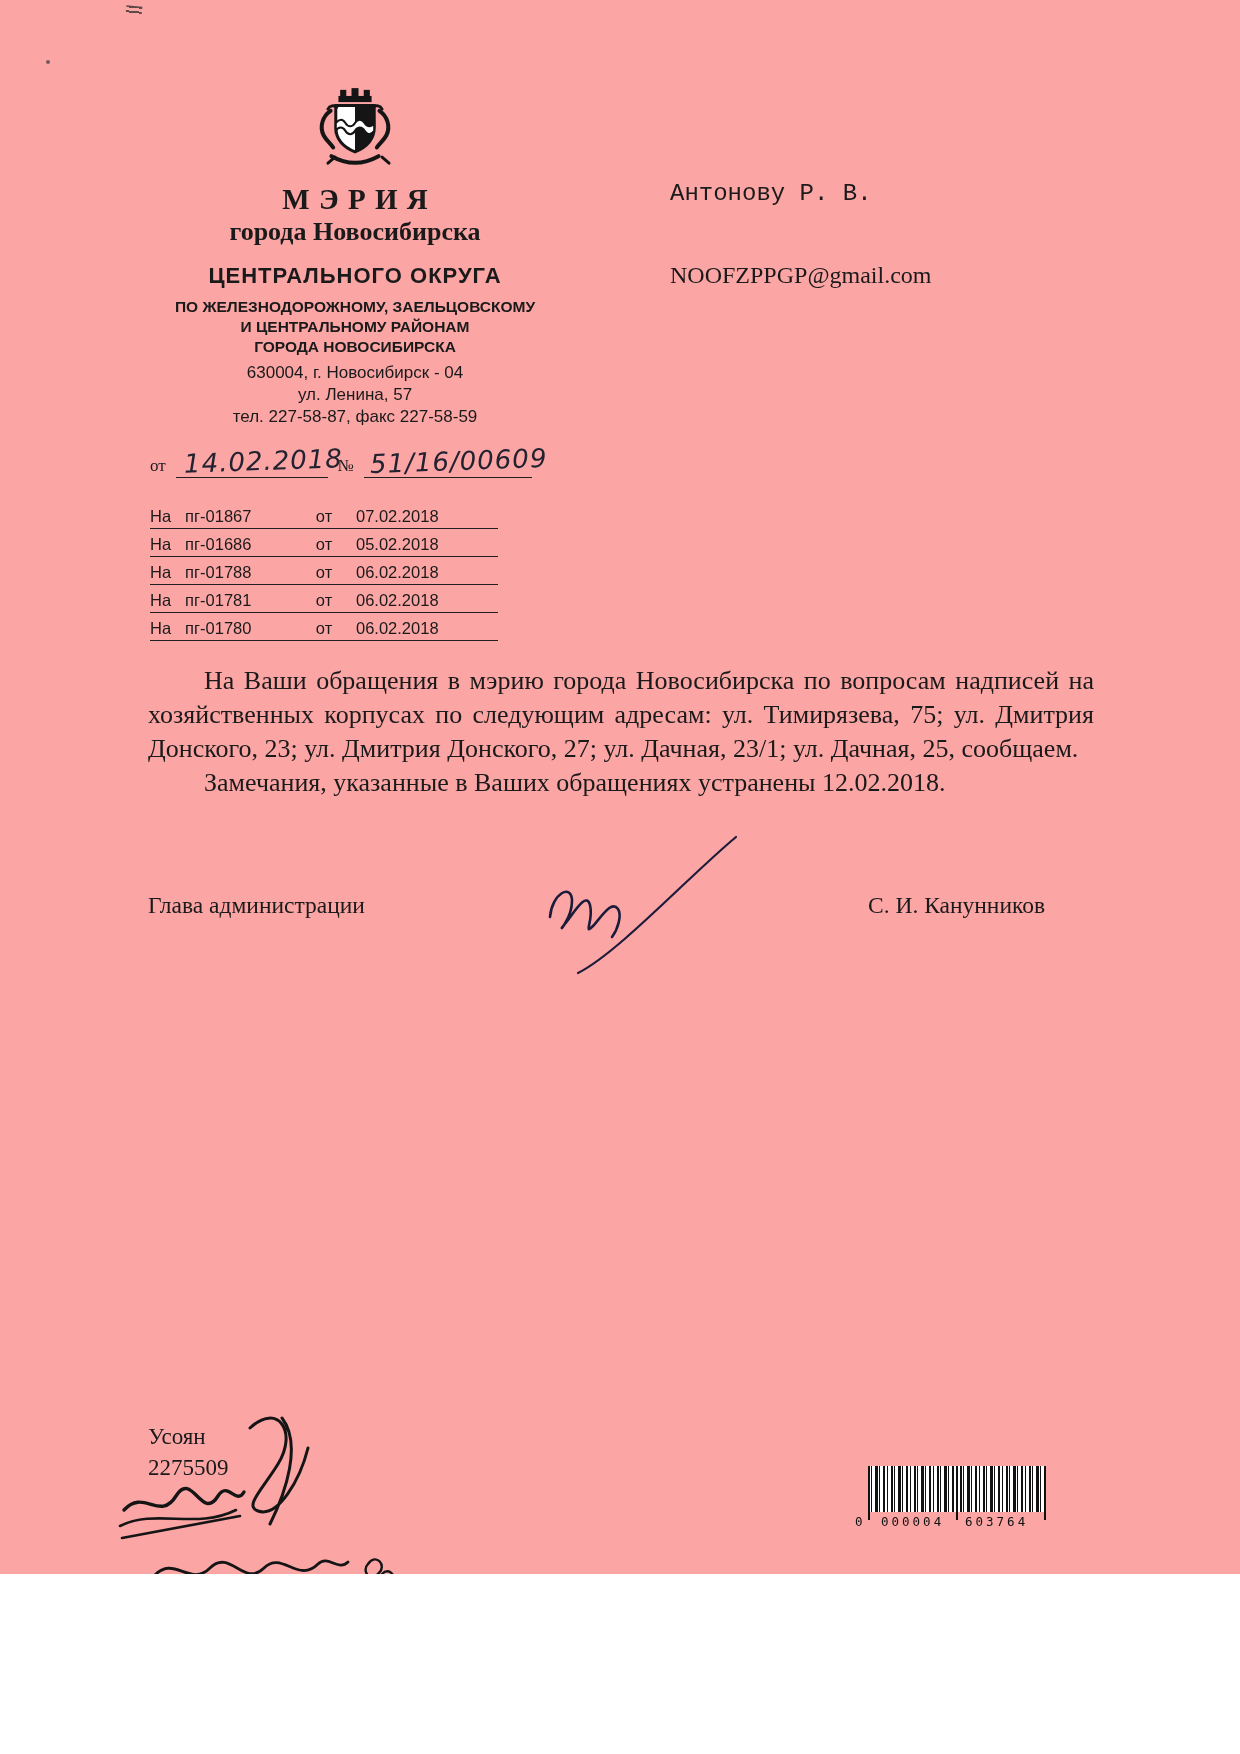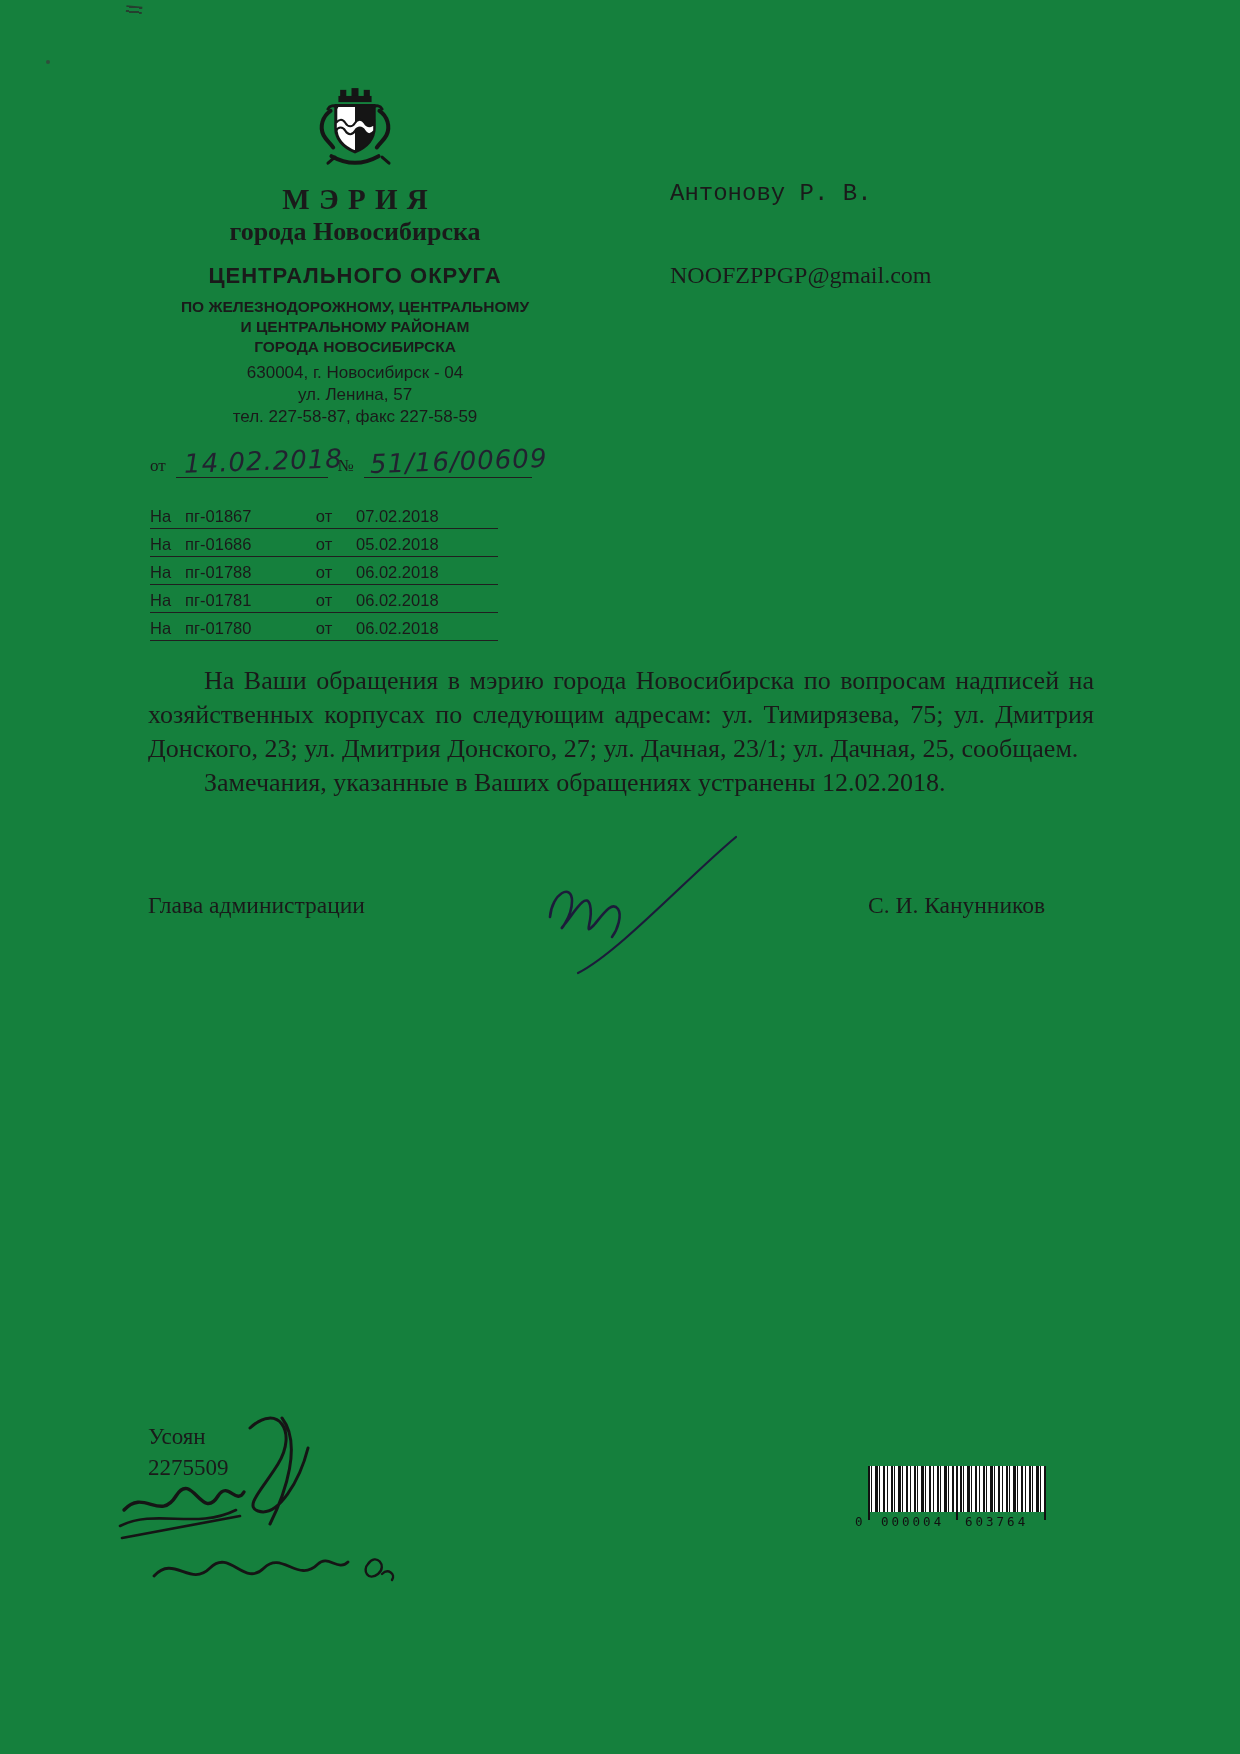--- a/index.html
+++ b/index.html
@@ -1,20 +1,20 @@
 <!DOCTYPE html>
 <html><head>
 <meta charset="utf-8">
 <style>
   html, body { margin: 0; padding: 0; background: #ffffff; }
   .page {
     position: relative;
     width: 1240px;
-    height: 1754px;
-    background: #15803d;
+    height: 1574px;
+    background: #fca5a5;
     font-family: "Liberation Serif", serif;
     color: #1a1a1a;
     overflow: hidden;
   }
 
   
   .artifact-mark {
     position: absolute; left: 126px; top: 6px; width: 16px; height: 9px;
     background: linear-gradient(#2a2a2a 0 2px, transparent 2px 5px, #2a2a2a 5px 7px, transparent 7px);
     transform: rotate(6deg); opacity: .75;
@@ -156,21 +156,21 @@
       <path d="M86,26 c-2,-4 -7,-5 -10,-2" fill="none" stroke="#151515" stroke-width="3" stroke-linecap="round"></path>
       <path d="M28,80 c18,10 36,10 54,0" fill="none" stroke="#151515" stroke-width="4" stroke-linecap="round"></path>
       <path d="M24,88 l8,-7 M86,81 l8,7" stroke="#151515" stroke-width="3" stroke-linecap="round" fill="none"></path>
     </svg>
     <div class="org-line1">МЭРИЯ</div>
     <div class="org-line2">города Новосибирска</div>
     <div class="dept-block">
       <div class="dept-line">ЦЕНТРАЛЬНОГО ОКРУГА</div>
     </div>
     <div class="district-block">
-      <div class="district-line">ПО ЖЕЛЕЗНОДОРОЖНОМУ, ЦЕНТРАЛЬНОМУ</div>
+      <div class="district-line">ПО ЖЕЛЕЗНОДОРОЖНОМУ, ЗАЕЛЬЦОВСКОМУ</div>
       <div class="district-line">И ЦЕНТРАЛЬНОМУ РАЙОНАМ</div>
       <div class="district-line">ГОРОДА НОВОСИБИРСКА</div>
     </div>
     <div class="addr-block">
       <div class="addr-line">630004, г. Новосибирск - 04</div>
       <div class="addr-line">ул. Ленина, 57</div>
       <div class="addr-line">тел. 227-58-87, факс 227-58-59</div>
     </div>
   </div>
 

